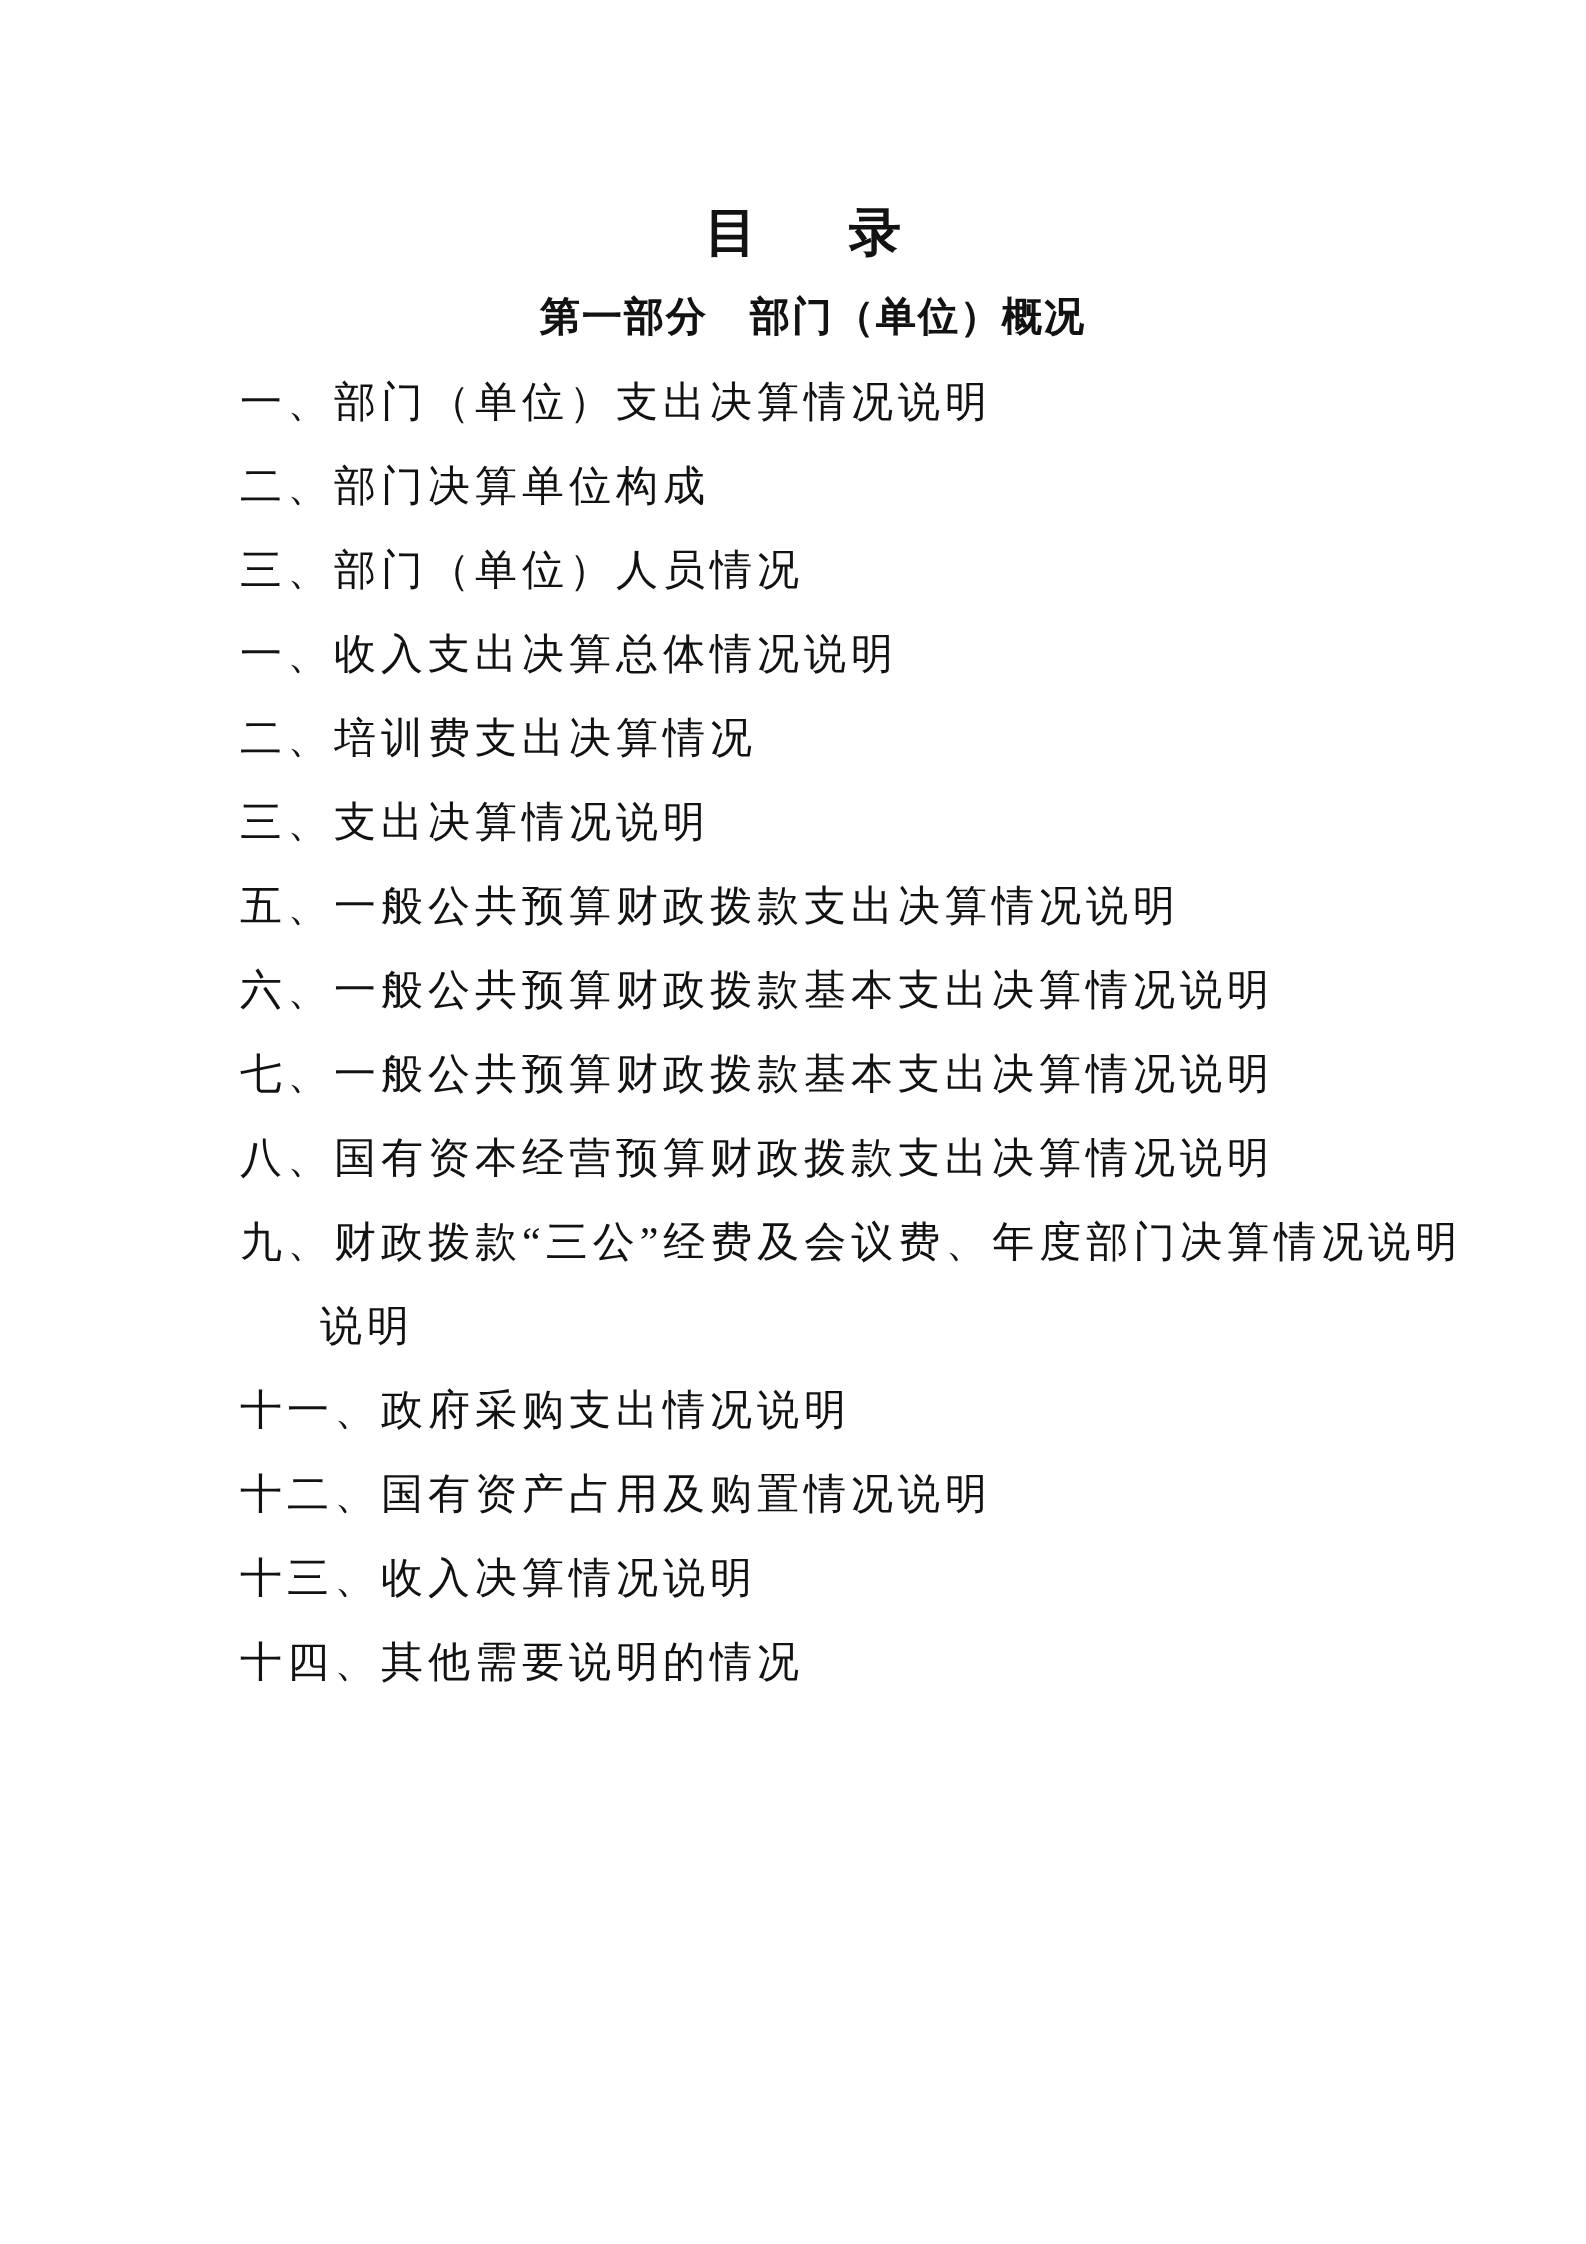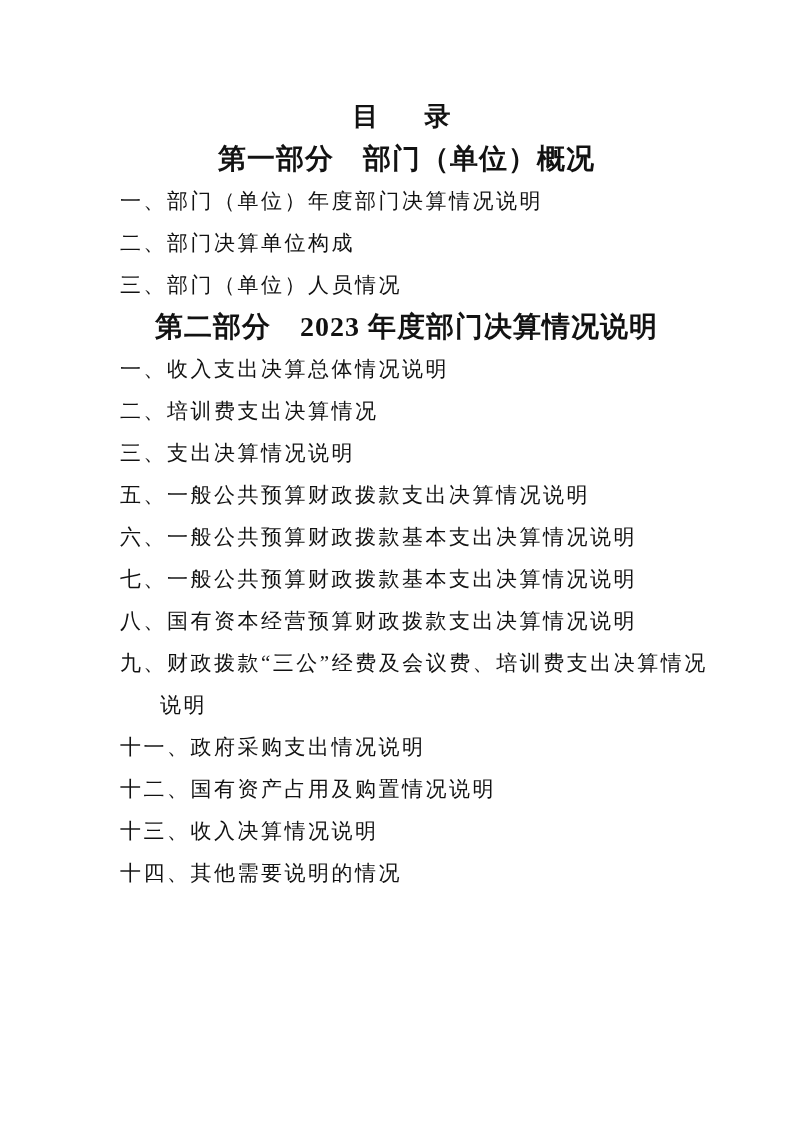--- a/index.html
+++ b/index.html
@@ -27,21 +27,21 @@
   .doc-title {
     margin: 0;
     text-align: center;
     font-size: 26px;
     font-weight: bold;
     letter-spacing: 10px;
   }
   .section-heading {
     margin: 0;
     text-align: center;
-    font-size: 28px;
+    font-size: 20px;
     font-weight: bold;
     letter-spacing: 1px;
   }
   .toc-item {
     font-size: 21px;
     font-weight: normal;
     letter-spacing: 2.5px;
   }
   .toc-item.continuation {
     padding-left: 40px; 
@@ -50,34 +50,33 @@
 </head>
 <body>
 
 <div class="page">
   <div class="content">
 
     <h1 class="line doc-title">目　录</h1>
 
     <h2 class="line section-heading">第一部分　部门（单位）概况</h2>
 
-    <div class="line toc-item">一、部门（单位）年度部门决算情况说明</div>
+    <div class="line toc-item">一、部门（单位）支出决算情况说明</div>
     <div class="line toc-item">二、部门决算单位构成</div>
     <div class="line toc-item">三、部门（单位）人员情况</div>
 
-    <h2 class="line section-heading">第二部分　2023 年度部门决算情况说明</h2>
 
     <div class="line toc-item">一、收入支出决算总体情况说明</div>
     <div class="line toc-item">二、培训费支出决算情况</div>
     <div class="line toc-item">三、支出决算情况说明</div>
     <div class="line toc-item">五、一般公共预算财政拨款支出决算情况说明</div>
     <div class="line toc-item">六、一般公共预算财政拨款基本支出决算情况说明</div>
     <div class="line toc-item">七、一般公共预算财政拨款基本支出决算情况说明</div>
     <div class="line toc-item">八、国有资本经营预算财政拨款支出决算情况说明</div>
-    <div class="line toc-item">九、财政拨款“三公”经费及会议费、培训费支出决算情况</div>
+    <div class="line toc-item">九、财政拨款“三公”经费及会议费、年度部门决算情况说明</div>
     <div class="line toc-item continuation">说明</div>
     <div class="line toc-item">十一、政府采购支出情况说明</div>
     <div class="line toc-item">十二、国有资产占用及购置情况说明</div>
     <div class="line toc-item">十三、收入决算情况说明</div>
     <div class="line toc-item">十四、其他需要说明的情况</div>
 
   </div>
 </div>
 
 </body></html>

